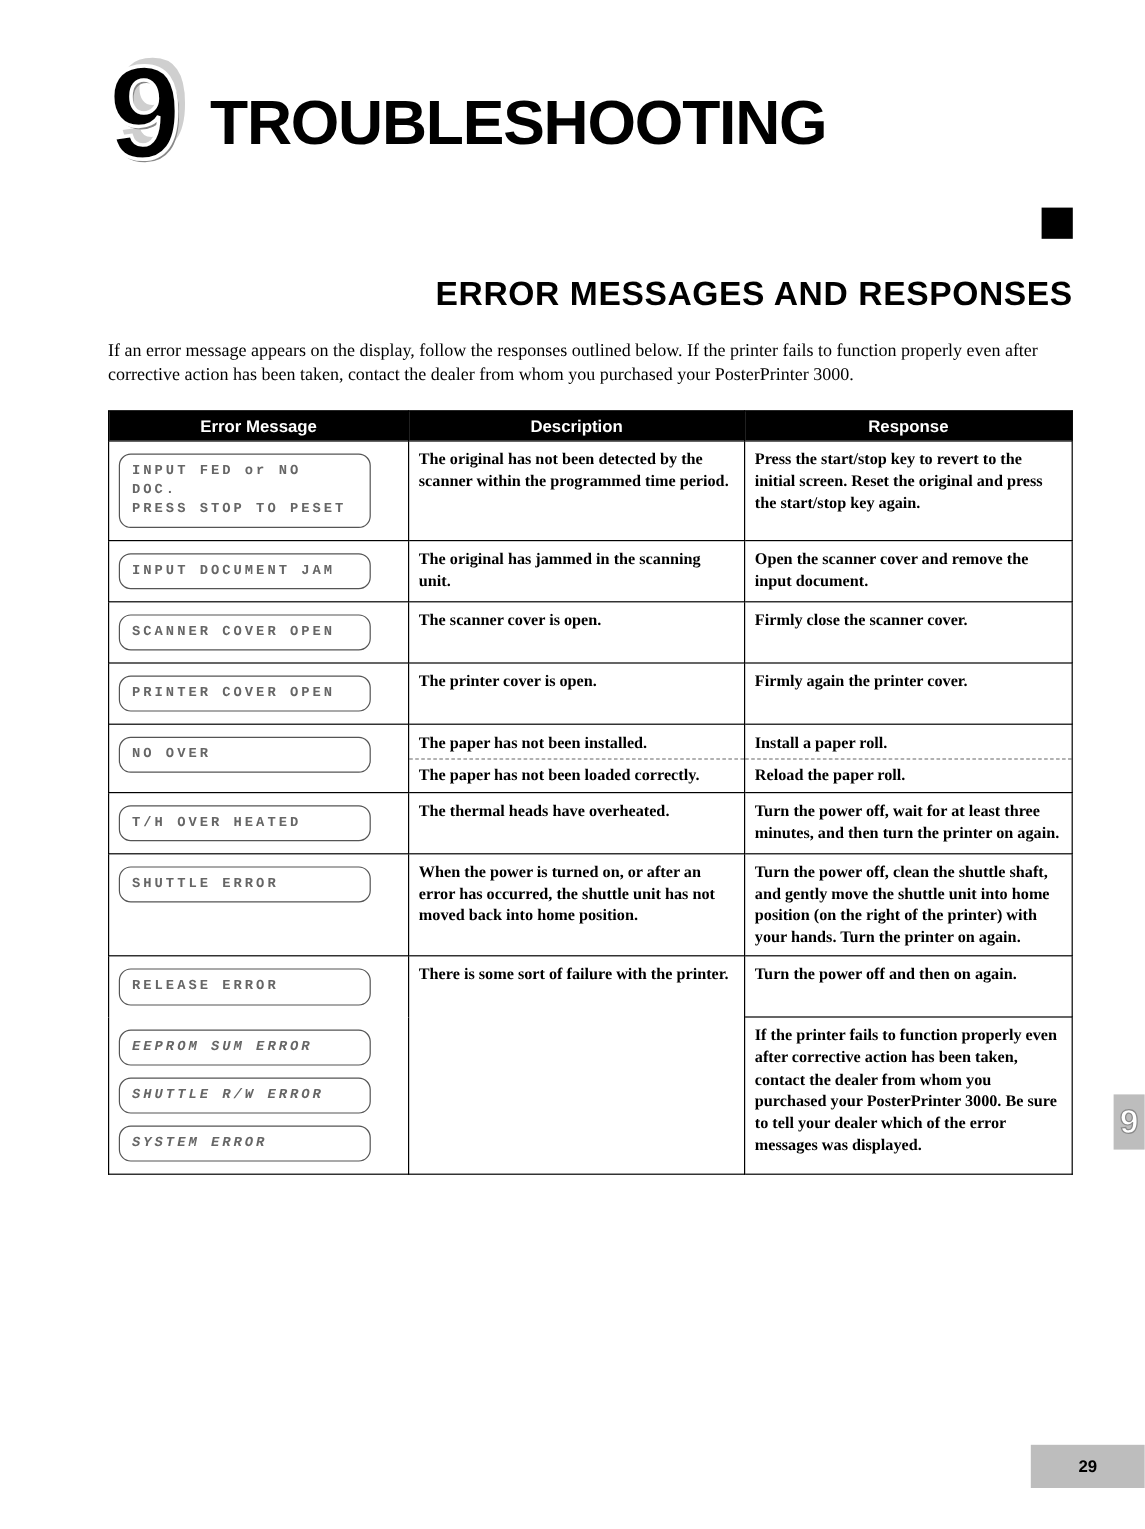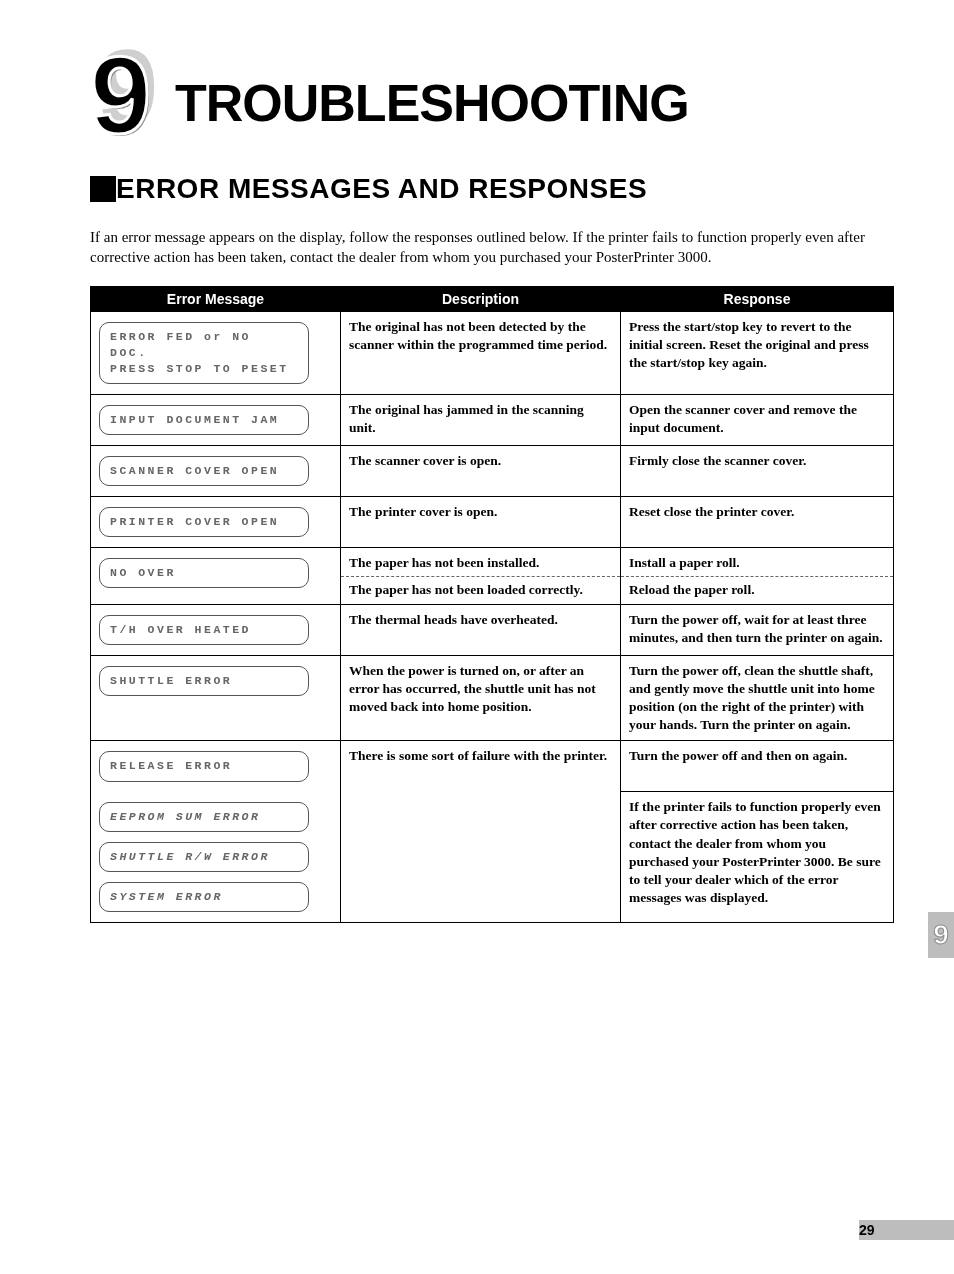--- a/index.html
+++ b/index.html
@@ -57,23 +57,24 @@
     font-weight: 900;
     font-size: 52px;
     letter-spacing: -1px;
     line-height: 1;
     padding-bottom: 6px;
     font-stretch: condensed;
     margin-top: 22px;
   }
   .section-head {
     display: flex;
-    align-items: center;
-    gap: 0;
+    align-items: flex-end;
+    gap: 30px;
     margin: 0 0 22px 0;
+    flex-direction: column;
   }
   .section-head .blk {
     width: 26px;
     height: 26px;
     background: #000;
     flex: 0 0 auto;
   }
   .section-head .txt {
     font-family: Arial, sans-serif;
     font-weight: 900;
@@ -151,24 +152,25 @@
     font-weight: 900;
     font-size: 28px;
     color: #fff;
     -webkit-text-stroke: 1px #888;
   }
   .page-num-bar {
     position: absolute;
     right: 0;
     bottom: 34px;
     width: 95px;
-    height: 20px;
+    height: 36px;
     background: #bdbdbd;
     display: flex;
     align-items: center;
+    justify-content: center;
   }
   .page-num-bar span {
     font-family: Arial, sans-serif;
     font-weight: 900;
     font-size: 14px;
     color: #000;
   }
   col.c1 { width: 250px; }
   col.c2 { width: 280px; }
   col.c3 { width: auto; }
@@ -206,21 +208,21 @@
         <th>Error Message</th>
         <th>Description</th>
         <th>Response</th>
       </tr>
     </thead>
     <tbody>
 
       <tr>
         <td class="msg-cell">
           <div class="panel panel-multi">
-            <div>ERROR FED or NO DOC.</div>
+            <div>INPUT FED or NO DOC.</div>
             <div>PRESS STOP TO PESET</div>
           </div>
         </td>
         <td>The original has not been detected by the scanner within the programmed time period.</td>
         <td>Press the start/stop key to revert to the initial screen.  Reset the original and press the start/stop key again.</td>
       </tr>
 
       <tr>
         <td class="msg-cell">
           <div class="panel">
@@ -241,21 +243,21 @@
         <td>Firmly close the scanner cover.</td>
       </tr>
 
       <tr>
         <td class="msg-cell">
           <div class="panel">
               <span>PRINTER COVER OPEN</span>
             </div>
         </td>
         <td>The printer cover is open.</td>
-        <td>Reset close the printer cover.</td>
+        <td>Firmly again the printer cover.</td>
       </tr>
 
       <tr>
         <td class="msg-cell" rowspan="1">
           <div class="panel">
               <span>NO OVER</span>
             </div>
         </td>
         <td style="padding-bottom:4px;">
           <div>The paper has not been installed.</div>

